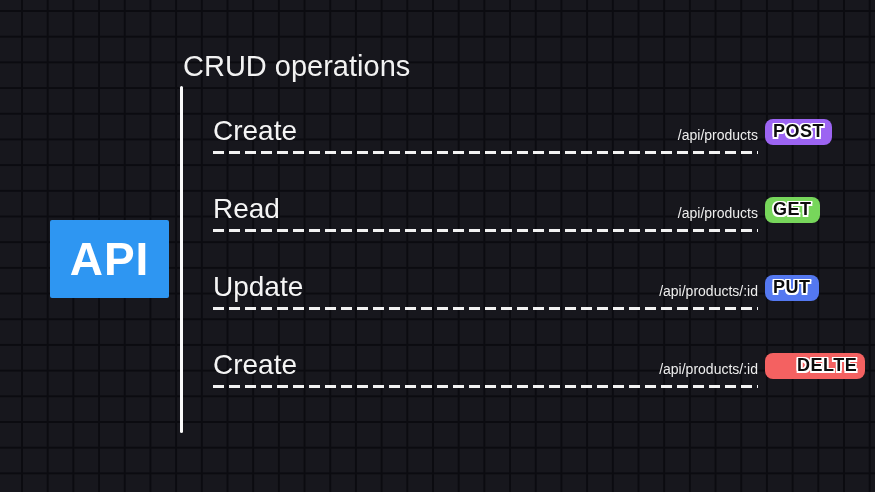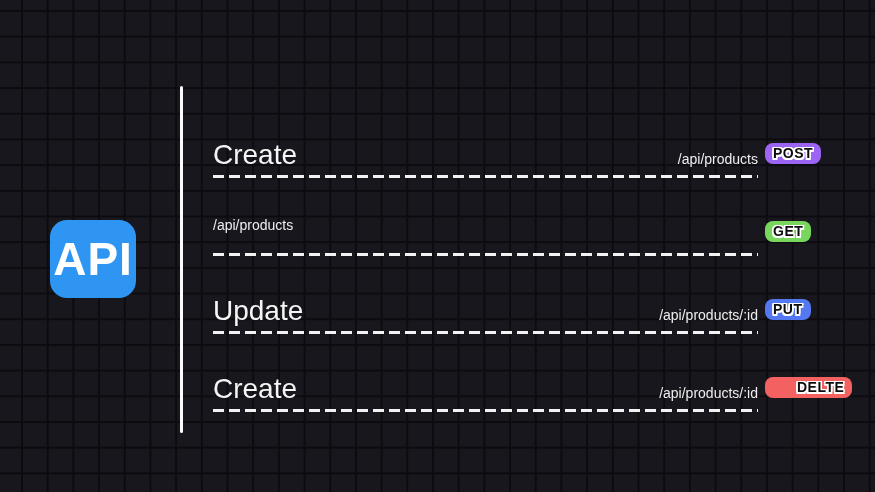--- a/index.html
+++ b/index.html
@@ -9,82 +9,84 @@
     overflow:hidden;
     font-family:"Liberation Sans","DejaVu Sans",sans-serif;
     background-color:#17171d;
     background-image:
       linear-gradient(#0b0b10 2px, transparent 2px),
       linear-gradient(90deg, #0b0b10 2px, transparent 2px);
     background-size:25.7px 25.7px;
     background-position:21px 10px;
   }
   .api-badge{
-    position:absolute;left:50px;top:220px;width:86px;height:78px;
-    border-radius:17px;
+    position:absolute;left:50px;top:220px;width:119px;height:78px;
+    border-radius:2px;
     display:flex;align-items:center;justify-content:center;
     color:#ffffff;font-size:46px;font-weight:bold;letter-spacing:1px;
   }
   .title{
     position:absolute;left:183px;top:50px;
     color:#f2f2f2;font-size:29px;font-weight:400;
   }
   .vline{
     position:absolute;left:180px;top:86px;width:3px;height:347px;
     background:#fafafa;border-radius:2px;
   }
-  .row{position:absolute;left:213px;width:640px;height:52px;margin-top:24px;}
+  .row{position:absolute;left:213px;width:640px;height:52px;}
   .row-flex{
     display:flex;justify-content:space-between;align-items:baseline;
     width:545px;
   }
   .op-label{color:#f5f5f5;font-size:28px;font-weight:400;}
   .endpoint{color:#eeeeee;font-size:14px;font-weight:400;}
   .dash{
     position:absolute;left:0;top:36px;width:545px;height:3px;
     background:repeating-linear-gradient(90deg,#f2f2f2 0 11px,transparent 11px 16px);
   }
   .badge{
     position:absolute;left:552px;top:4px;
     padding:2px 8px 3px 8px;border-radius:8px;
-    color:#0d0d0d;font-size:14px;font-weight:bold;letter-spacing:.5px;
+    color:#0d0d0d;font-size:18px;font-weight:bold;letter-spacing:.5px;
     text-shadow:
       -1.5px -1.5px 0 #fff, 1.5px -1.5px 0 #fff,
       -1.5px  1.5px 0 #fff, 1.5px  1.5px 0 #fff,
       -1.5px  0 0 #fff, 1.5px 0 0 #fff,
       0 -1.5px 0 #fff, 0 1.5px 0 #fff;
   }
   .row-create{top:115px;}
   .row-read{top:193px;}
   .row-update{top:271px;}
   .row-delete{top:349px;}
 </style>
 </head>
 <body>
 
 <div class="canvas">
 
   <div class="api-badge" style="background-color: rgb(46, 150, 242);">
     <span>API</span>
   </div>
 
+  <div class="title">CRUD operations</div>
 
   <div class="vline"></div>
 
   <div class="row row-create">
     <div class="row-flex">
       <span class="op-label">Create</span>
       <span class="endpoint">/api/products</span>
     </div>
     <div class="dash"></div>
     <span class="badge" style="background-color: rgb(156, 100, 242);">POST</span>
   </div>
 
   <div class="row row-read">
     <div class="row-flex">
+      <span class="op-label">Read</span>
       <span class="endpoint">/api/products</span>
     </div>
     <div class="dash"></div>
     <span class="badge" style="background-color: rgb(119, 214, 91); text-align: center;">GET</span>
   </div>
 
   <div class="row row-update">
     <div class="row-flex">
       <span class="op-label">Update</span>
       <span class="endpoint">/api/products/:id</span>

